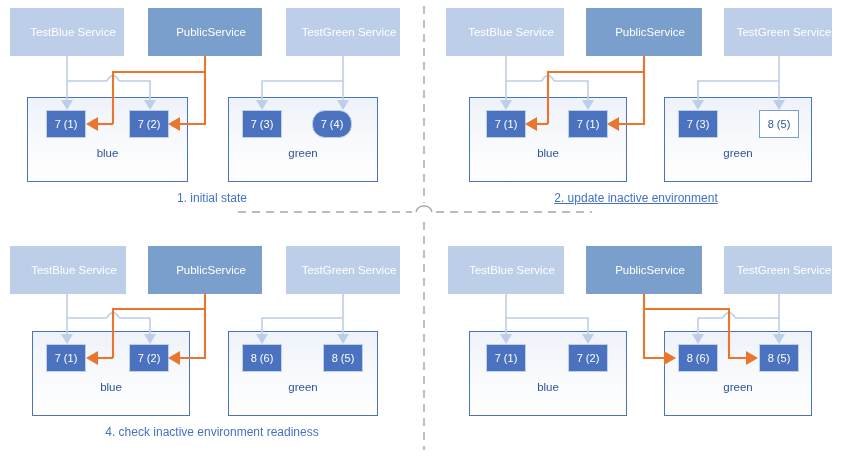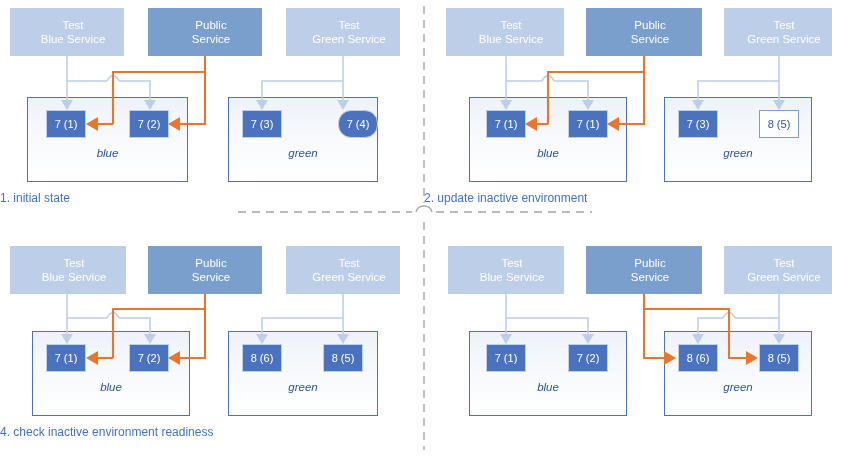--- a/index.html
+++ b/index.html
@@ -12,21 +12,21 @@
   .panel.p4{left:424px;top:228px}
 
   .svc{
     position:absolute;
     box-sizing:border-box;
     color:#ffffff;
     font-size:11.5px;
     line-height:14px;
     text-align:center;
     display:flex;
-    flex-direction:column;
+    flex-direction:row;
     align-items:center;
     justify-content:center;
     padding-left:12px;
   }
   .svc span{display:block;white-space:nowrap;}
   .svc.light{background:#bdcee8;}
   .svc.dark{background:#7a9fcc;}
 
   .env{
     position:absolute;
@@ -34,21 +34,20 @@
     border:1px solid #4a72be;
     background:linear-gradient(to bottom,#eef2f9 0%,#f7f9fc 45%,#ffffff 100%);
   }
   .env-label{
     position:absolute;
     width:100%;
     text-align:center;
     color:#2f5597;
     font-size:11.5px;
     line-height:14px;
-    font-style:italic;
   }
 
   .pod{
     position:absolute;
     box-sizing:border-box;
     width:40px;height:28px;
     background:#4a72be;
     border:1px solid #becfe8;
     color:#ffffff;
     font-size:11px;
@@ -57,21 +56,21 @@
   }
   .pod.empty{
     background:#ffffff;
     border:1px solid #7a9fcc;
     color:#2f5597;
   }
 
   .cap{
     position:absolute;
     width:100%;
-    text-align:left;
+    text-align:center;
     color:#4472c4;
     font-size:12px;
     white-space:nowrap;
   }
   svg.wires{position:absolute;left:0;top:0;width:424px;height:228px;overflow:visible;}
   svg.divider{position:absolute;left:0;top:0;width:848px;height:456px;}
   .bluewire{fill:none;stroke:#bdcee8;stroke-width:1.6;}
   .bluehead{fill:#bdcee8;}
   .orwire{fill:none;stroke:#e8762c;stroke-width:2.1;}
   .orhead{fill:#e8762c;}
@@ -100,21 +99,21 @@
     <div class="env" style="left:27px;top:97px;width:161px;height:85px;">
       <div class="env-label" style="top:48px;">blue</div>
     </div>
     <div class="env" style="left:228px;top:97px;width:150px;height:85px;">
       <div class="env-label" style="top:48px;">green</div>
     </div>
 
     <div class="pod" style="left:46px;top:110px;">7 (1)</div>
     <div class="pod" style="left:129px;top:110px;">7 (2)</div>
     <div class="pod" style="left:242px;top:110px;">7 (3)</div>
-    <div class="pod" style="left:338px;top:110px;border-radius:13px;">7 (4)</div>
+    <div class="pod" style="left:312px;top:110px;border-radius:13px;">7 (4)</div>
 
     <svg class="wires">
 
       <path class="bluewire" d="M67,56 L67,81"></path>
       <path class="bluewire" d="M67,81 L107,81"></path>
       <path class="bluewire" d="M107,81 C110,74 116,74 119,81"></path>
       <path class="bluewire" d="M119,81 L150,81 L150,100"></path>
       <path class="bluewire" d="M67,81 L67,100"></path>
       <polygon class="bluehead" points="61,100 73,100 67,110"></polygon>
       <polygon class="bluehead" points="144,100 156,100 150,110"></polygon>
@@ -172,21 +171,21 @@
       <path class="bluewire" d="M355,81 L274,81 L274,100"></path>
       <polygon class="bluehead" points="268,100 280,100 274,110"></polygon>
       <polygon class="bluehead" points="349,100 361,100 355,110"></polygon>
       <path class="orwire" d="M220,56 L220,72 L124,72 L124,124"></path>
       <path class="orwire" d="M220,72 L220,124 L193,124"></path>
       <path class="orwire" d="M124,124 L113,124"></path>
       <polygon class="orhead" points="113,117 101,124 113,131"></polygon>
       <polygon class="orhead" points="195,117 183,124 195,131"></polygon>
     </svg>
 
-    <div class="cap" style="top:191px;">2. update inactive environment</div>
+    <div class="cap" style="top:191px;text-decoration:underline;">2. update inactive environment</div>
   </div>
 
   <div class="panel p3">
     <div class="svc light" style="left:10px;top:18px;width:116px;height:48px;">
       <span>Test</span>
       <span>Blue Service</span>
     </div>
     <div class="svc dark" style="left:148px;top:18px;width:114px;height:48px;">
       <span>Public</span>
       <span>Service</span>

